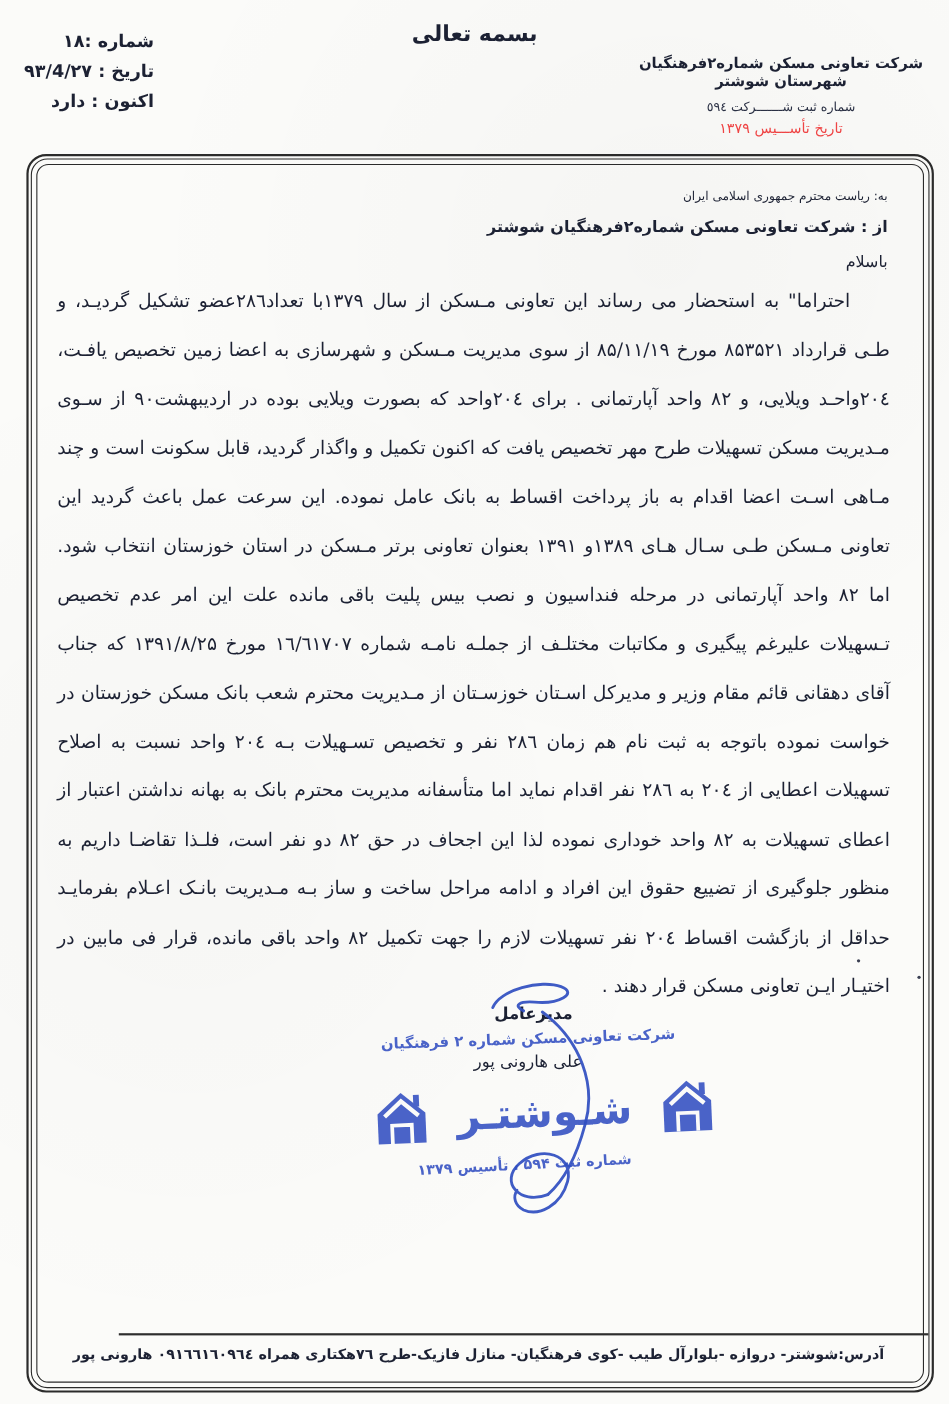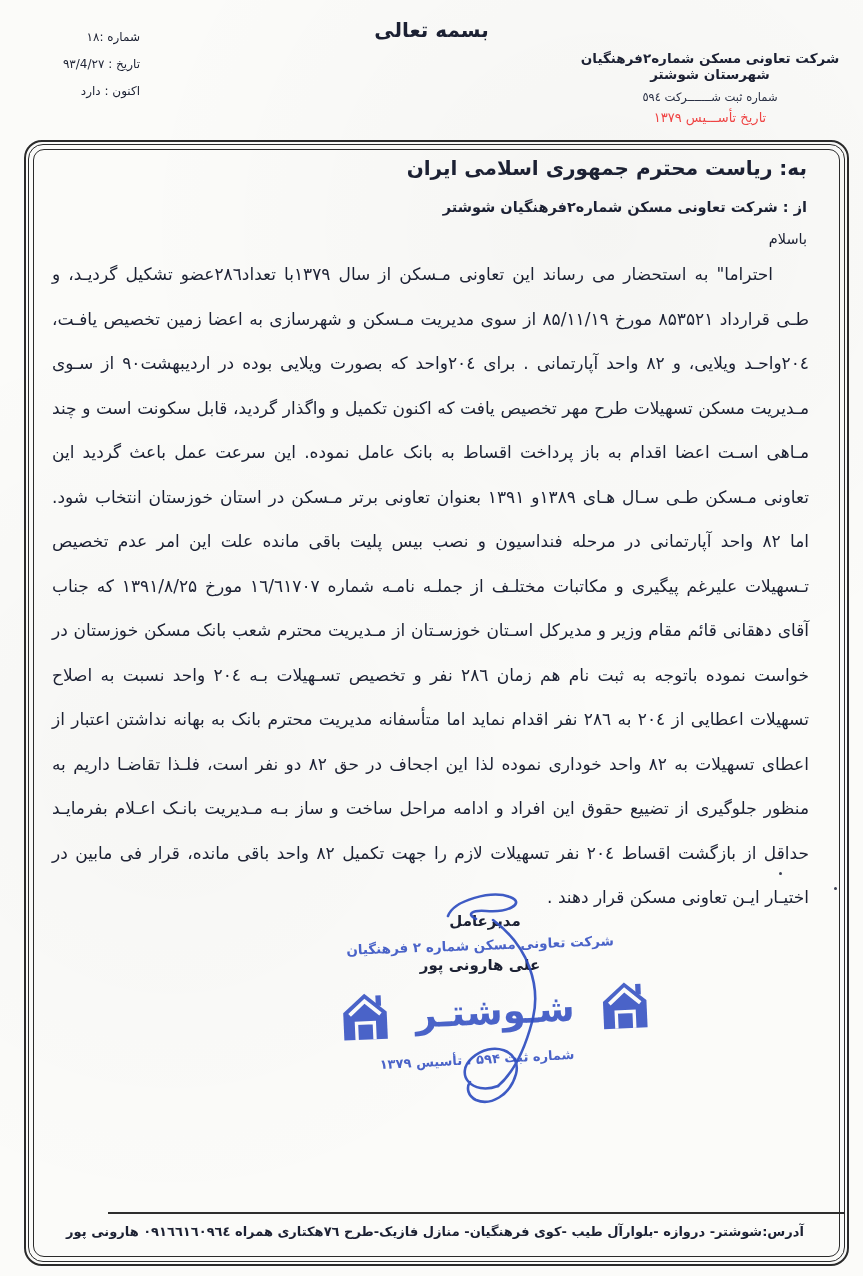--- a/index.html
+++ b/index.html
@@ -10,47 +10,47 @@
       radial-gradient(circle at 20% 60%, rgba(0,0,0,0.02), transparent 45%),
       #fbfbf9;
     font-family:"DejaVu Sans", sans-serif;
     color:#1c2133;
     -webkit-font-smoothing:antialiased;
   }
   .abs{position:absolute;}
   .rtl{direction:rtl;}
   
   .besmeleh{top:18px;left:0;width:100%;text-align:center;font-size:20px;font-weight:bold;letter-spacing:.5px;}
-  .hdr-meta{top:24px;left:14px;width:126px;text-align:right;font-size:12px;font-weight:normal;line-height:27px;}
+  .hdr-meta{top:24px;left:14px;width:126px;text-align:right;font-size:16px;font-weight:bold;line-height:27px;}
   .hdr-org{top:22px;right:8px;width:290px;text-align:center;}
   .hdr-org .slogan{font-size:15px;font-weight:bold;margin-bottom:8px;}
   .hdr-org .company{font-size:13.5px;font-weight:bold;margin-bottom:8px;margin-top:28px;}
   .hdr-org .reg{font-size:11.5px;margin-bottom:6px;color:#2a3044;}
   .hdr-org .est{font-size:13px;color:#ef4444;}
   
   .frame{top:140px;left:24px;width:821px;height:1122px;border:2px solid #2b2b2b;border-radius:18px;}
   .frame::before{content:"";position:absolute;inset:2px;border:1px solid #2b2b2b;border-radius:15px;}
   .frame::after{content:"";position:absolute;inset:7px;border:1.4px solid #2b2b2b;border-radius:11px;}
   
-  .lt-to{top:156px;right:56px;font-size:20px;font-weight:bold;}
+  .lt-to{top:172px;right:56px;font-size:11px;font-weight:normal;}
   .lt-from{top:199px;right:56px;font-size:14.5px;font-weight:bold;}
   .lt-sal{top:231px;right:56px;font-size:14.5px;}
   
   .lt-body{
     top:252px;right:54px;width:757px;
     font-size:17px;line-height:44.5px;
     text-align:justify;text-justify:inter-word;
     text-indent:36px;
   }
   .stray-dot{width:3px;height:3px;background:#3a3f52;border-radius:50%;}
   .dot1{top:872px;left:779px;}
   .dot2{top:887px;left:834px;}
   
   .sig-title{top:912px;left:428px;width:114px;text-align:center;font-size:15px;font-weight:bold;}
-  .sig-name{top:956px;left:406px;width:148px;text-align:center;font-size:15px;font-weight:bold;}
+  .sig-name{top:956px;left:406px;width:148px;text-align:center;font-size:15px;font-weight:normal;}
   .stamp-line1{top:937px;left:346px;width:268px;text-align:center;font-size:13.5px;font-weight:bold;color:#4a63c8;transform:rotate(-2deg);}
   .stamp-city-row{top:982px;left:336px;width:318px;display:flex;align-items:center;justify-content:space-between;transform:rotate(-2.5deg);}
   .stamp-city{font-size:37px;font-weight:bold;color:#4a63c8;letter-spacing:1px;line-height:1;}
   .house{width:58px;height:58px;flex:0 0 auto;}
   .stamp-line3{top:1052px;left:348px;width:258px;text-align:center;font-size:13px;font-weight:bold;color:#4a63c8;transform:rotate(-3deg);}
   .sig-svg{top:888px;left:396px;}
   
   .footer-rule{top:1212px;left:108px;width:736px;height:0;border-top:2px solid #2e2e2e;}
   .footer-addr{top:1224px;left:40px;width:790px;text-align:center;font-size:13px;font-weight:bold;}
 </style>

